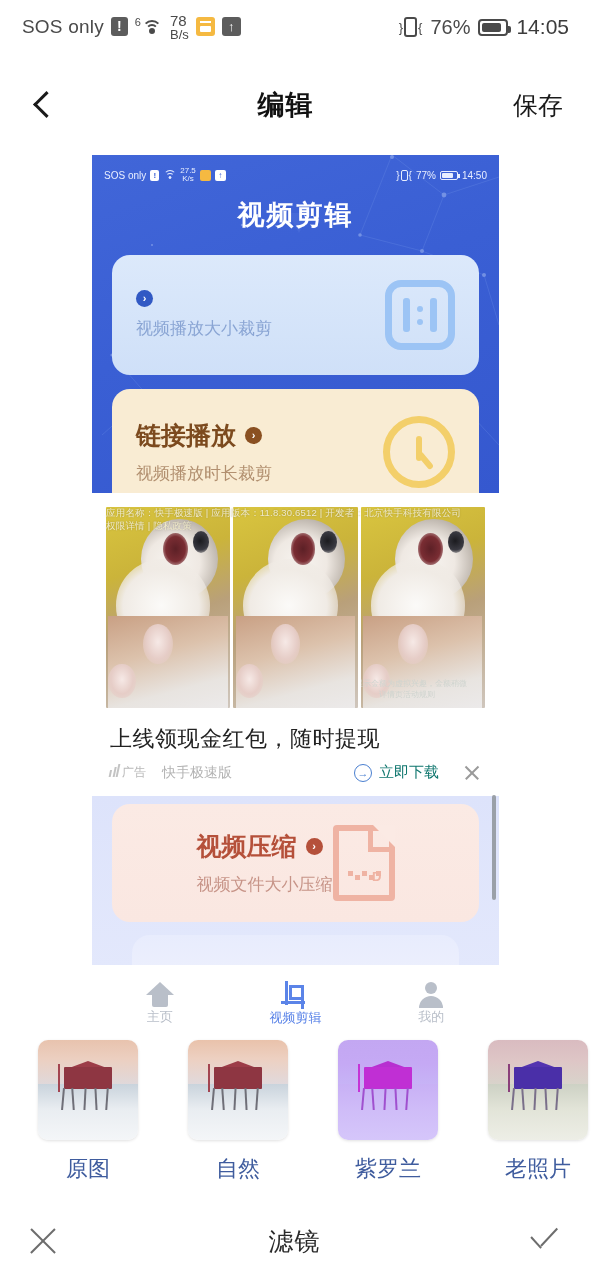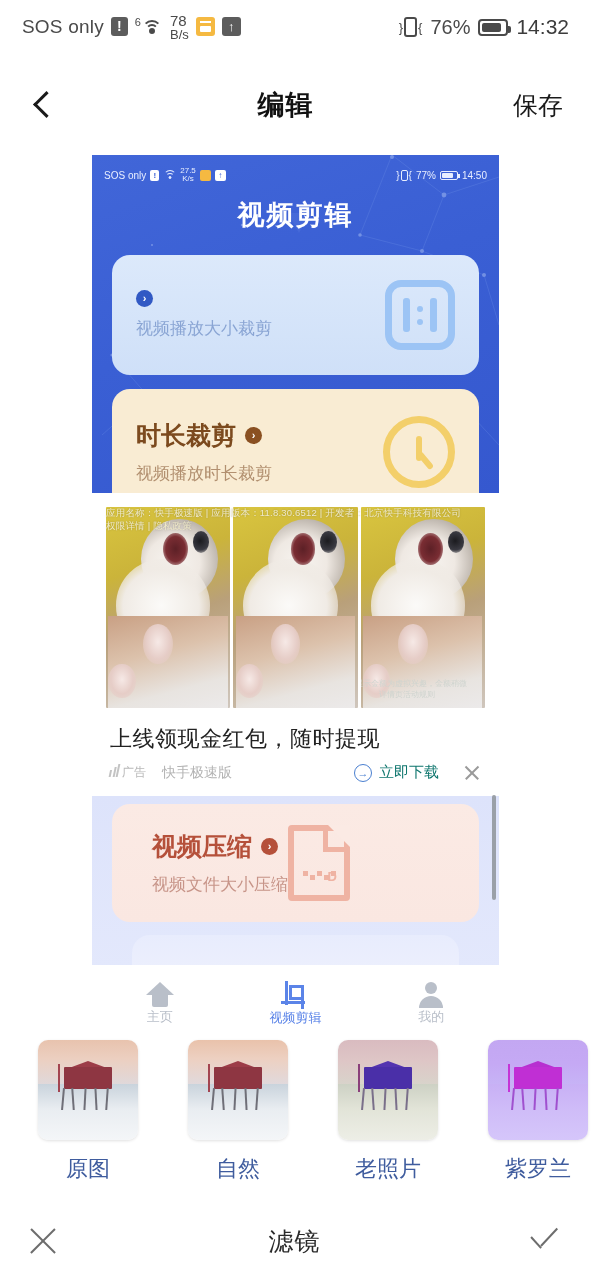--- a/index.html
+++ b/index.html
@@ -208,21 +208,21 @@
      color:#4a7fd0;font-size:11px;line-height:16px;text-align:center;}
   .ad-dl-text { font-size:15px; color:#0f766e; }
   .ad-close { margin-left:14px; width:18px;height:18px;position:relative;}
   .ad-close::before,.ad-close::after{content:"";position:absolute;left:0;top:8px;width:18px;height:1.6px;background:#9a9a9a;}
   .ad-close::before{transform:rotate(45deg);} .ad-close::after{transform:rotate(-45deg);}
 
   
   .compress-wrap { background: linear-gradient(180deg,#dde3fb 0%, #e3e8fc 100%); padding: 8px 20px 0 20px; }
   .compress-card {
     background: linear-gradient(180deg,#fbeae4 0%, #fae7e1 100%); border-radius:18px;
-    height:118px; padding: 20px 40px; display:flex; align-items:center; justify-content:flex-start;
+    height:118px; padding: 20px 15px; display:flex; align-items:center; justify-content:center;
   }
   .compress-card .feat-title { color:#b5503a; }
   .compress-card .arrow-badge { background:#b5503a; }
   .compress-card .feat-sub { color:#c79488; }
   .icon-file { position:relative; width:62px; height:76px; border:6px solid #efb3a3; border-radius:4px;
      border-top-right-radius:0; }
   .icon-file::before{ content:""; position:absolute; right:-6px; top:-6px; width:0;height:0;
      border-left:22px solid transparent; border-top:22px solid #fbeae4; }
   .icon-file::after{ content:""; position:absolute; right:-6px; top:-6px; width:22px; height:22px;
      border-left:5px solid #efb3a3; border-bottom:5px solid #efb3a3; transform: skew(0deg); clip-path: polygon(0 0,100% 100%,0 100%);}
@@ -338,21 +338,21 @@
     <div class="sb-right">
       <span class="vibrate">
         <span class="vib-wave">}</span>
           <span class="vib-body"></span>
           <span class="vib-wave">{</span>
       </span>
       <span class="pct">76%</span>
       <span class="batt">
           <i></i>
         </span>
-      <span class="clock">14:32</span>
+      <span class="clock">14:05</span>
     </div>
   </div>
 
   <div class="appbar">
     <div class="back-chevron"></div>
     <div class="appbar-title">编辑</div>
     <div class="appbar-save">保存</div>
   </div>
 
   <div class="preview">
@@ -429,21 +429,21 @@
                 <i></i>
                 <i></i>
               </span>
             <span class="bar"></span>
           </div>
         </div>
 
         <div class="feat-card cream">
           <div class="feat-left">
             <div class="feat-title">
-              <span>时长裁剪</span>
+              <span>链接播放</span>
               <span class="arrow-badge">›</span>
             </div>
             <div class="feat-sub">视频播放时长裁剪</div>
           </div>
           <div class="icon-clock"></div>
         </div>
       </div>
     </div>
 
     <div class="ad-block">
@@ -573,53 +573,53 @@
             <i></i>
             <i></i>
             <i></i>
             <i></i>
             <i></i>
           </div>
       </div>
       <div class="filter-label">自然</div>
     </div>
     <div class="filter-item">
+      <div class="thumb f-violet">
+        <div class="sky"></div>
+          <div class="water"></div>
+        <div class="pole"></div>
+          <div class="roof"></div>
+          <div class="house"></div>
+        <div class="stilts">
+            <i></i>
+            <i></i>
+            <i></i>
+            <i></i>
+            <i></i>
+          </div>
+      </div>
+      <div class="filter-label">紫罗兰</div>
+    </div>
+    <div class="filter-item">
       <div class="thumb f-old">
         <div class="sky"></div>
           <div class="water"></div>
         <div class="pole"></div>
           <div class="roof"></div>
           <div class="house"></div>
         <div class="stilts">
             <i></i>
             <i></i>
             <i></i>
             <i></i>
             <i></i>
           </div>
       </div>
       <div class="filter-label">老照片</div>
     </div>
-    <div class="filter-item">
-      <div class="thumb f-violet">
-        <div class="sky"></div>
-          <div class="water"></div>
-        <div class="pole"></div>
-          <div class="roof"></div>
-          <div class="house"></div>
-        <div class="stilts">
-            <i></i>
-            <i></i>
-            <i></i>
-            <i></i>
-            <i></i>
-          </div>
-      </div>
-      <div class="filter-label">紫罗兰</div>
-    </div>
   </div>
 
   <div class="actionbar">
     <div class="x-btn"></div>
     <div class="action-title">滤镜</div>
     <div class="check-btn"></div>
   </div>
 
 </div>
 

